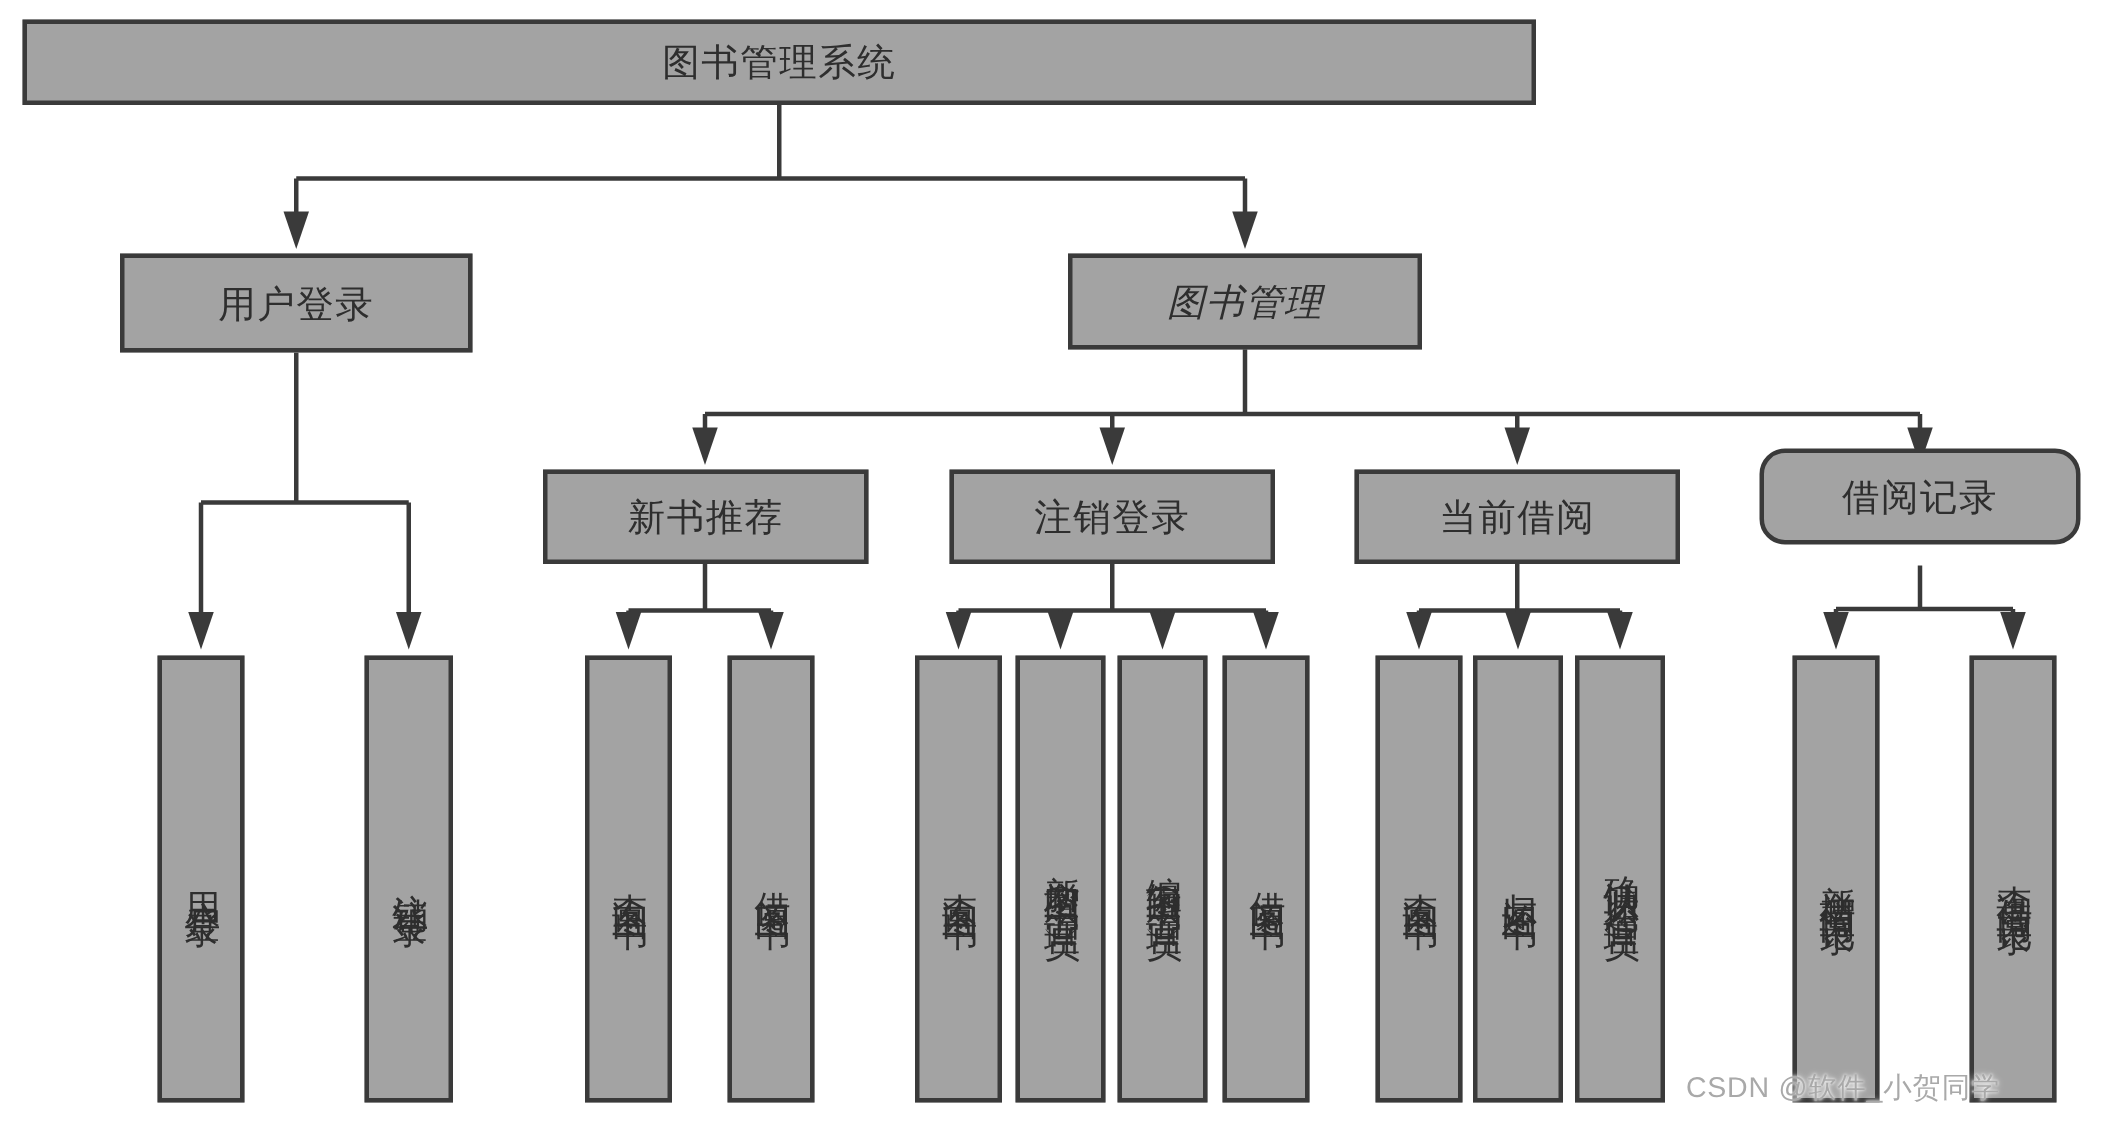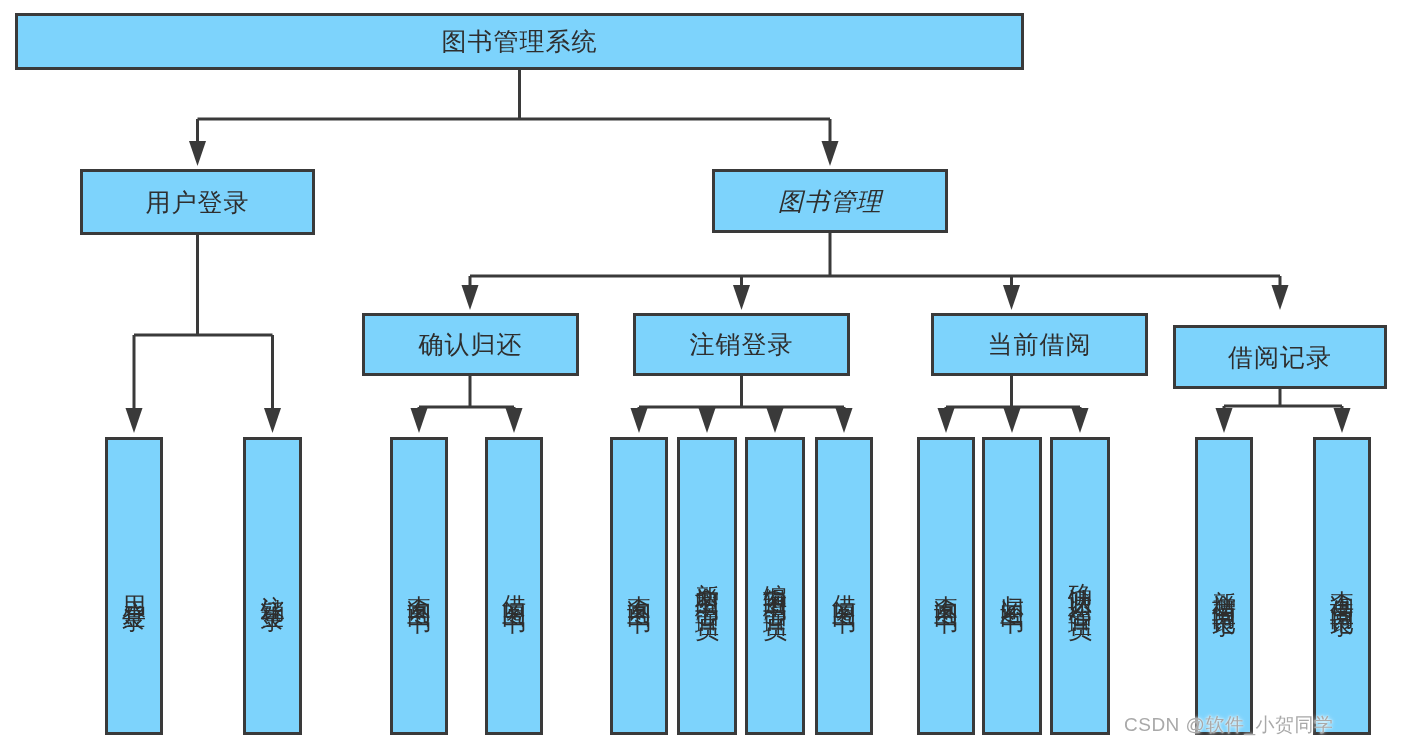--- a/index.html
+++ b/index.html
@@ -3,41 +3,41 @@
 <meta charset="utf-8">
 <style>
   html,body { margin:0; padding:0; background:#ffffff; }
   #canvas {
     position:relative; width:1405px; height:747px; background:#ffffff;
     font-family:"Liberation Sans","DejaVu Sans",sans-serif; overflow:hidden;
   }
   #connectors { position:absolute; left:0; top:0; width:1405px; height:747px; }
   .node {
     position:absolute; box-sizing:border-box;
-    border:3px solid #3a3a3a; background:#7dd3fc;
+    border:3px solid #3a3a3a; background:#a3a3a3;
     display:flex; align-items:center; justify-content:center;
     color:#2e2e2e;
   }
   .node.h { font-size:25px; letter-spacing:1px; }
   .node.v { font-size:24px; }
   .node.v .vtext {
     writing-mode:vertical-rl; text-orientation:mixed;
     letter-spacing:5px; line-height:1;
     max-height:288px;
   }
   
   .root        { left:15px;   top:13px;  width:1009px; height:57px; }
   
   .n-user      { left:80px;   top:169px; width:235px;  height:66px; }
   .n-mgmt      { left:712px;  top:169px; width:236px;  height:64px;font-style:italic; }
   
   .n-newbooks  { left:362px;  top:313px; width:217px;  height:63px; }
   .n-borrow    { left:633px;  top:313px; width:217px;  height:63px; }
-  .n-current   { left:903px;  top:313px; width:217px;  height:63px;margin-left:28px; }
-  .n-records   { left:1173px; top:325px; width:214px;  height:64px; }
+  .n-current   { left:903px;  top:313px; width:217px;  height:63px; }
+  .n-records   { left:1173px; top:299px; width:214px;  height:64px;border-radius:17px; }
   
   .leaf { top:437px; height:298px; }
   .lf1  { left:105px;  width:58px; }
   .lf2  { left:243px;  width:59px; }
   .lf3  { left:390px;  width:58px; }
   .lf4  { left:485px;  width:58px; }
   .lf5  { left:610px;  width:58px; }
   .lf6  { left:677px;  width:60px; }
   .lf7  { left:745px;  width:60px; }
   .lf8  { left:815px;  width:58px; }
@@ -118,21 +118,21 @@
   </div>
 
   <div class="node h n-user">
     <span>用户登录</span>
   </div>
   <div class="node h n-mgmt">
     <span>图书管理</span>
   </div>
 
   <div class="node h n-newbooks">
-    <span>确认归还</span>
+    <span>新书推荐</span>
   </div>
   <div class="node h n-borrow">
     <span>注销登录</span>
   </div>
   <div class="node h n-current">
     <span>当前借阅</span>
   </div>
   <div class="node h n-records">
     <span>借阅记录</span>
   </div>

